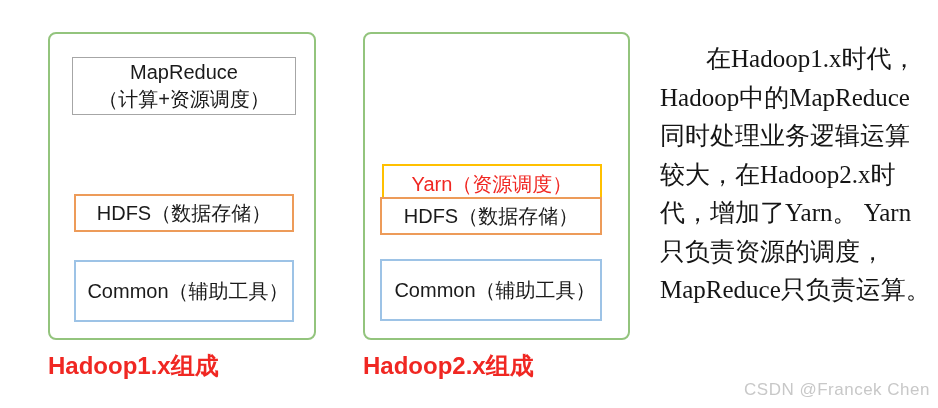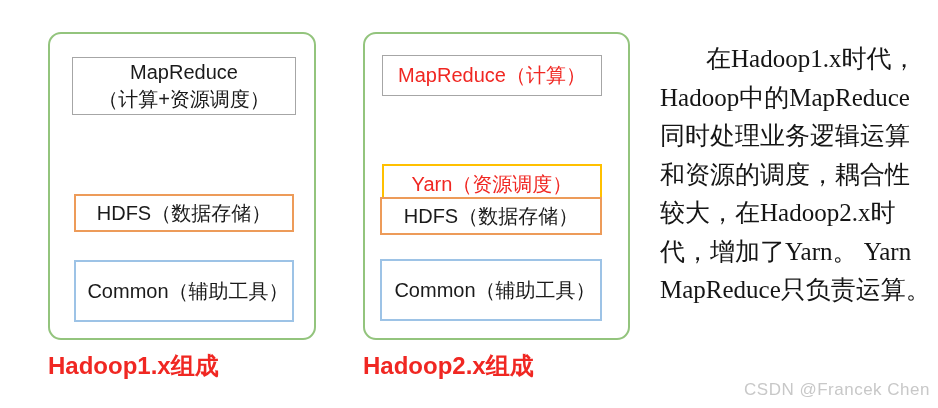--- a/index.html
+++ b/index.html
@@ -14,21 +14,21 @@
     height: 408px;
     background: #ffffff;
     overflow: hidden;
   }
   
   .group {
     position: absolute;
     top: 32px;
     height: 308px;
     border: 2px solid var(--green, #93c47d);
-    border-radius: 13px;
+    border-radius: 8px;
     background: #ffffff;
     box-sizing: border-box;
   }
   .group-1 { left: 48px;  width: 268px; }
   .group-2 { left: 363px; width: 267px; }
 
   
   .cbox {
     position: absolute;
     box-sizing: border-box;
@@ -110,42 +110,39 @@
     </div>
     <div class="cbox border-orange g1-hdfs">
       <div>HDFS（数据存储）</div>
     </div>
     <div class="cbox border-blue g1-common">
       <div>Common（辅助工具）</div>
     </div>
   </div>
 
   <div class="group group-2">
-    <div class="cbox border-gray g2-mr">
-      <div class="red-text">MapReduce（计算）</div>
-    </div>
     <div class="cbox border-gold g2-yarn">
       <div class="red-text">Yarn（资源调度）</div>
     </div>
     <div class="cbox border-orange g2-hdfs">
       <div>HDFS（数据存储）</div>
     </div>
     <div class="cbox border-blue g2-common">
       <div>Common（辅助工具）</div>
     </div>
   </div>
 
   <div class="caption caption-1">Hadoop1.x组成</div>
   <div class="caption caption-2">Hadoop2.x组成</div>
 
   <div class="paragraph">
     <div class="pline indent">在Hadoop1.x时代，</div>
     <div class="pline">Hadoop中的MapReduce</div>
     <div class="pline">同时处理业务逻辑运算</div>
-    <div class="pline">和资源的调度，耦合性</div>
     <div class="pline">较大，在Hadoop2.x时</div>
     <div class="pline">代，增加了Yarn。 Yarn</div>
+    <div class="pline">只负责资源的调度，</div>
     <div class="pline">MapReduce只负责运算。</div>
   </div>
 
   <div class="watermark">CSDN @Francek Chen</div>
 
 </div>
 
 </body></html>

